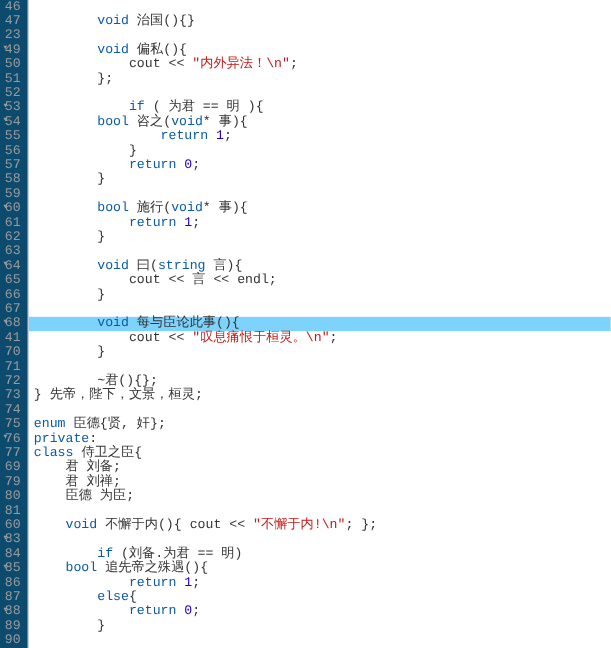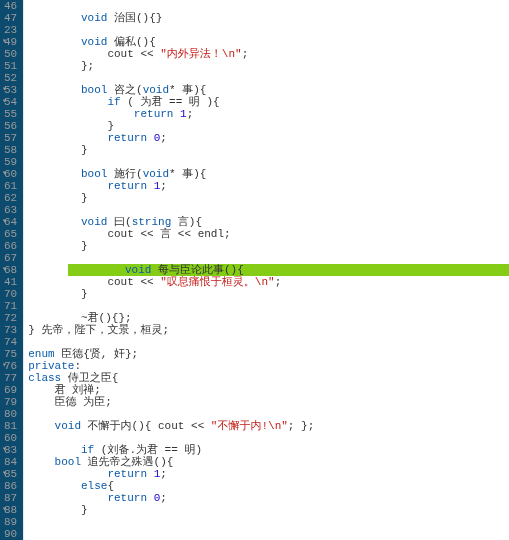--- a/index.html
+++ b/index.html
@@ -5,21 +5,21 @@
   * { margin: 0; padding: 0; box-sizing: border-box; }
   html, body { width: 509px; height: 540px; overflow: hidden; background: #fff; }
   body { font-family: Consolas, "Courier New", monospace; font-size: 11px; line-height: 12px; }
   .editor { display: flex; height: 100%; }
   .gutter { background: #0c4a6e; color: #9a9a9a; text-align: right; padding: 0 6px 0 4px; user-select: none; border-right: 1px solid #e8e8e8; }
   .gutter-line { height: 12px; position: relative; }
   .fold { position: absolute; left: -2px; top: 1px; width: 8px; height: 8px; }
   .fold::before { content: "▾"; color: #9a9a9a; font-size: 8px; position: absolute; left: 0; top: -2px; }
   .code { position: relative; flex: 1; }
   .code-line { height: 12px; white-space: pre; padding-left: 4px; color: #333; }
-  .hl { background: #84cc16; margin-left: 44px; }
+  .hl { background: #7dd3fc; }
   .kw { color: #0a5aa8; }
   .ty { color: #0a5aa8; }
   .str { color: #c41a16; }
   .num { color: #1c00cf; }
 </style>
 </head>
 <body>
 
 <div class="editor">
   <div class="gutter">
@@ -70,22 +70,22 @@
       <div class="gutter-line">90</div>
     </div>
   <div class="code">
       <div class="code-line"></div>
       <div class="code-line"><span>        </span><span class="kw">void</span><span> 治国(){}</span></div>
       <div class="code-line"></div>
       <div class="code-line"><span>        </span><span class="kw">void</span><span> 偏私(){</span></div>
       <div class="code-line"><span>            cout &lt;&lt; </span><span class="str">"内外异法！\n"</span><span>;</span></div>
       <div class="code-line"><span>        };</span></div>
       <div class="code-line"></div>
+      <div class="code-line"><span>            </span><span class="kw">if</span><span> ( 为君 == 明 ){</span></div>
       <div class="code-line"><span>        </span><span class="ty">bool</span><span> 咨之(</span><span class="kw">void</span><span>* 事){</span></div>
-      <div class="code-line"><span>            </span><span class="kw">if</span><span> ( 为君 == 明 ){</span></div>
       <div class="code-line"><span>                </span><span class="kw">return</span><span> </span><span class="num">1</span><span>;</span></div>
       <div class="code-line"><span>            }</span></div>
       <div class="code-line"><span>            </span><span class="kw">return</span><span> </span><span class="num">0</span><span>;</span></div>
       <div class="code-line"><span>        }</span></div>
       <div class="code-line"></div>
       <div class="code-line"><span>        </span><span class="ty">bool</span><span> 施行(</span><span class="kw">void</span><span>* 事){</span></div>
       <div class="code-line"><span>            </span><span class="kw">return</span><span> </span><span class="num">1</span><span>;</span></div>
       <div class="code-line"><span>        }</span></div>
       <div class="code-line"></div>
       <div class="code-line"><span>        </span><span class="kw">void</span><span> 曰(</span><span class="ty">string</span><span> 言){</span></div>
@@ -95,20 +95,21 @@
       <div class="code-line hl"><span>        </span><span class="kw">void</span><span> 每与臣论此事(){</span></div>
       <div class="code-line"><span>            cout &lt;&lt; </span><span class="str">"叹息痛恨于桓灵。\n"</span><span>;</span></div>
       <div class="code-line"><span>        }</span></div>
       <div class="code-line"></div>
       <div class="code-line"><span>        ~君(){};</span></div>
       <div class="code-line"><span>} 先帝，陛下，文景，桓灵;</span></div>
       <div class="code-line"></div>
       <div class="code-line"><span class="kw">enum</span><span> 臣德{贤, 奸};</span></div>
       <div class="code-line"><span class="kw">private</span><span>:</span></div>
       <div class="code-line"><span class="kw">class</span><span> 侍卫之臣{</span></div>
+      <div class="code-line"><span>    君 刘备;</span></div>
       <div class="code-line"><span>    君 刘禅;</span></div>
       <div class="code-line"><span>    臣德 为臣;</span></div>
       <div class="code-line"></div>
       <div class="code-line"><span>    </span><span class="kw">void</span><span> 不懈于内(){ cout &lt;&lt; </span><span class="str">"不懈于内!\n"</span><span>; };</span></div>
       <div class="code-line"></div>
       <div class="code-line"><span>        </span><span class="kw">if</span><span> (刘备.为君 == 明)</span></div>
       <div class="code-line"><span>    </span><span class="ty">bool</span><span> 追先帝之殊遇(){</span></div>
       <div class="code-line"><span>            </span><span class="kw">return</span><span> </span><span class="num">1</span><span>;</span></div>
       <div class="code-line"><span>        </span><span class="kw">else</span><span>{</span></div>
       <div class="code-line"><span>            </span><span class="kw">return</span><span> </span><span class="num">0</span><span>;</span></div>

